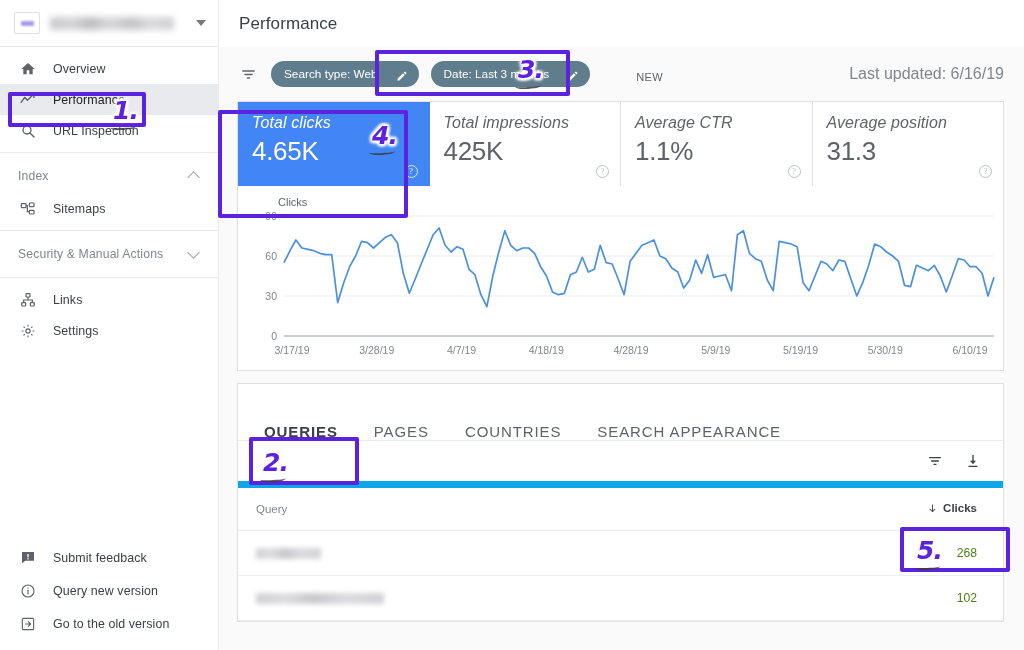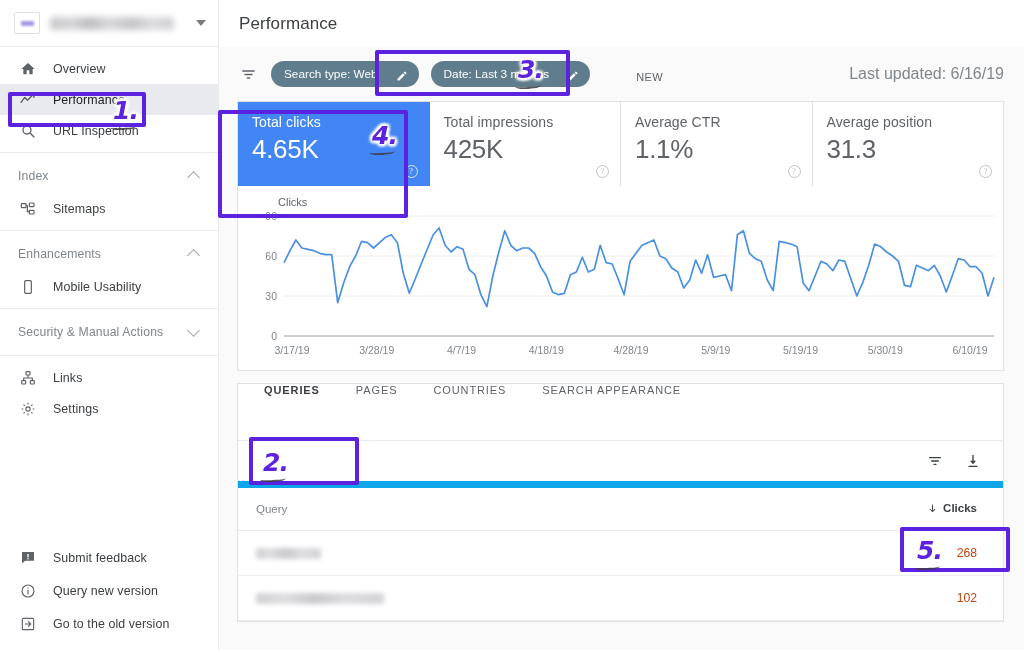--- a/index.html
+++ b/index.html
@@ -103,63 +103,63 @@
   .panel {
     background: #fff; border: 1px solid #e0e0e0;
   }
   .cards { display: flex; height: 84px; }
   .card {
     flex: 1 1 0; border-right: 1px solid #e0e0e0; position: relative;
     padding: 12px 0 0 14px; cursor: pointer;
   }
   .card:last-child { border-right: none; }
   .card.active { background: #4285f4; border-right-color: #4285f4; }
-  .card-label { font-size: 14px; color: #5f6368; letter-spacing: .1px; }
+  .card-label { font-size: 16px; color: #5f6368; letter-spacing: .1px; font-style: italic; }
   .card.active .card-label { color: #fff; }
   .card-value { font-size: 26px; color: #5f6368; font-weight: 400; margin-top: 4px; letter-spacing: -.3px; }
   .card.active .card-value { color: #ffffff; }
   .qmark {
     position: absolute; right: 11px; bottom: 8px;
     width: 13px; height: 13px; border-radius: 50%;
     border: 1px solid #bdc1c6; color: #bdc1c6;
     font-size: 9px; line-height: 11px; text-align: center; font-family: "Liberation Serif", serif;
   }
   .card.active .qmark { border-color: rgba(255,255,255,.8); color: rgba(255,255,255,.9); }
 
   .chart-box { height: 184px; position: relative; padding: 10px 14px 0 14px; }
   .chart-legend { font-size: 11px; color: #5f6368; margin-left: 26px; }
   .chart-area { position: relative; height: 152px; margin-top: 2px; }
   .chart-area svg { display: block; }
 
   
   .tablewrap { background: #fff; border: 1px solid #e0e0e0; margin-top: 12px; }
   .tabs { display: flex; height: 56px; align-items: center; position: relative; padding-left: 8px; }
   .tab {
-    font-size: 11px; color: #5f6368; letter-spacing: .9px;
-    padding: 0 18px; height: 56px; display: flex; align-items: flex-start; cursor: pointer; position: relative;
+    font-size: 15px; color: #5f6368; letter-spacing: .9px;
+    padding: 0 18px; height: 56px; display: flex; align-items: flex-end; cursor: pointer; position: relative;
   }
   .tab.active { color: #3c4043; font-weight: 700; }
   .tab.active::after {
     content: ""; position: absolute; left: 14px; right: 14px; bottom: 0;
     height: 2.5px; background: #5f6368;
   }
   .tab-sep { height: 1px; background: #e8eaed; }
 
   .table-tools { height: 40px; display: flex; align-items: center; justify-content: flex-end; gap: 22px; padding-right: 22px; }
   .tool-ico { cursor: pointer; display: flex; align-items: center; }
 
   .tbl { width: 100%; border-collapse: collapse; }
   .tbl th {
     font-size: 11.5px; color: #80868b; font-weight: 400; text-align: left;
     padding: 14px 0 14px 18px; border-top: 7px solid #0ea5e9; border-bottom: 1px solid #e8eaed;
   }
   .tbl th.num { text-align: right; padding-right: 26px; }
   .sort-head { display: inline-flex; align-items: center; gap: 5px; color: #3c4043; font-weight: 700; cursor: pointer; }
   .tbl td { padding: 13px 0 13px 18px; border-bottom: 1px solid #eceff1; }
-  .tbl td.num { text-align: right; padding-right: 26px; font-size: 12.2px; color: #c2410c; }
+  .tbl td.num { text-align: right; padding-right: 26px; font-size: 12.2px; color: #4d7c0f; }
   .blurtext {
     display: inline-block; height: 11px; border-radius: 2px;
     background: linear-gradient(90deg,#cfcfd2 0%,#dedee1 22%,#c8c8cc 45%,#dcdce0 70%,#d2d2d6 100%);
     filter: blur(2.6px); font-size: 0; color: transparent; vertical-align: middle;
   }
 
   
   .anno-box {
     position: absolute; border: 4px solid #5b22e0; border-radius: 2px;
     pointer-events: none; z-index: 40;
@@ -233,34 +233,20 @@
               <rect x="2" y="4" width="7" height="6" rx="1"></rect>
               <rect x="14" y="3" width="7" height="5.5" rx="1"></rect>
               <rect x="14" y="14" width="7" height="5.5" rx="1"></rect>
               <path d="M9 7h2v9h3M11 7v0"></path>
             </svg>
         </span>
         <span class="nav-label">Sitemaps</span>
       </div>
     </div>
 
-    <div class="nav-group">
-      <div class="sec-head">
-        <span class="sec-title">Enhancements</span>
-        <span class="chev"></span>
-      </div>
-      <div class="nav-item">
-        <span class="ico">
-          <svg width="16" height="16" viewBox="0 0 24 24" fill="none" stroke="#5f6368" stroke-width="1.8">
-              <rect x="7" y="2.5" width="10" height="19" rx="1.6"></rect>
-            </svg>
-        </span>
-        <span class="nav-label">Mobile Usability</span>
-      </div>
-    </div>
 
     <div class="nav-group">
       <div class="sec-head">
         <span class="sec-title">Security &amp; Manual Actions</span>
         <span class="chev down"></span>
       </div>
     </div>
 
     <div class="nav-group no-border">
       <div class="nav-item">

